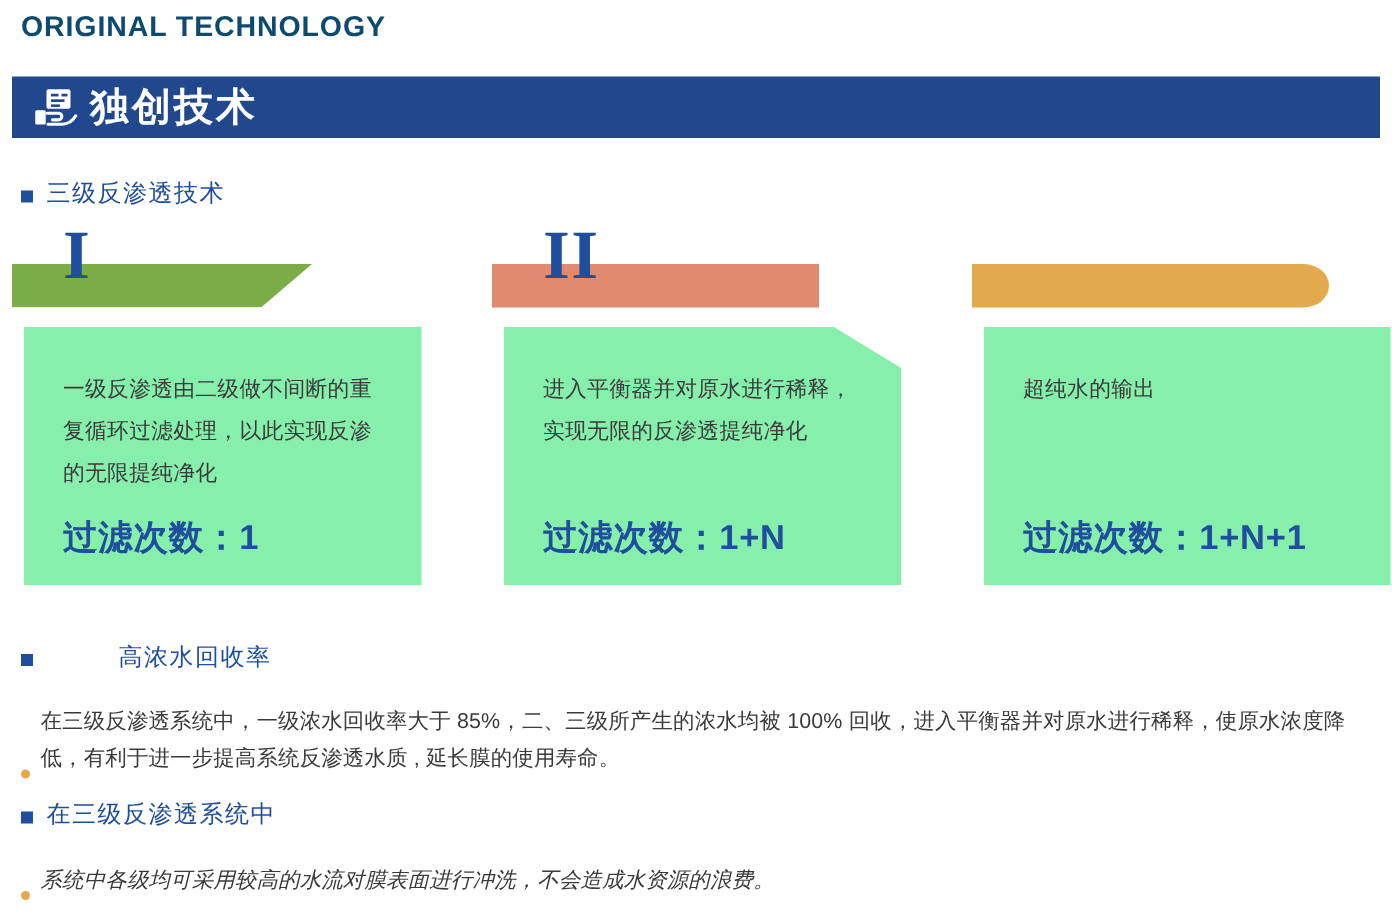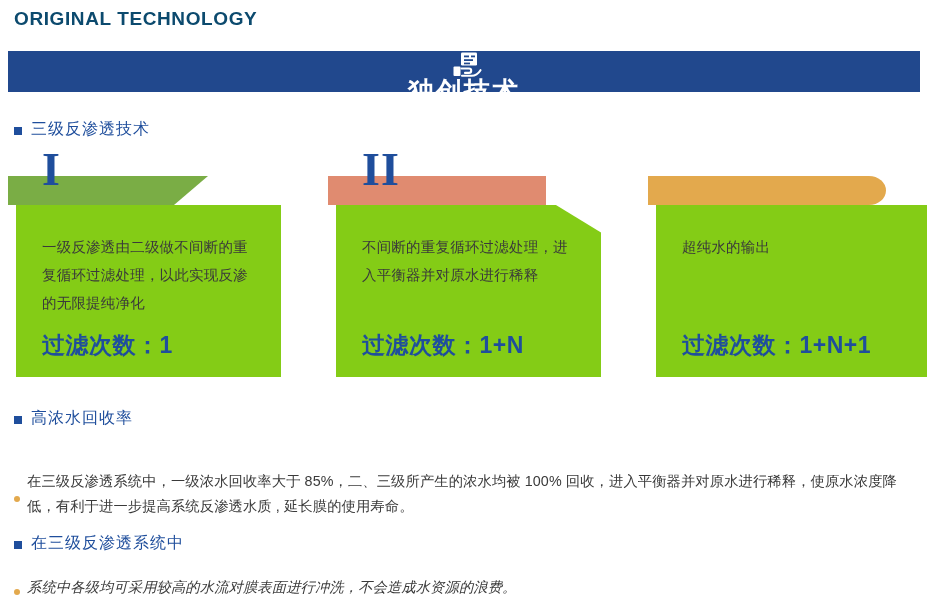--- a/index.html
+++ b/index.html
@@ -16,21 +16,21 @@
     position:absolute; left:14px; top:8px;
     font-size:19px; font-weight:bold; letter-spacing:.6px;
     color:#0c4a6e;
   }
 
   
   .banner {
     position:absolute; left:8px; top:51px;
     width:912px; height:41px;
     background:#21488D;
-    display:flex; align-items:center;flex-direction:column;
+    display:flex; align-items:center;
   }
   .banner-icon {
     width:34px; height:30px; margin-left:12px; margin-right:6px;
     display:flex; align-items:center; justify-content:center;
   }
   .banner-title {
     color:#ffffff; font-size:26px; font-weight:bold;
     letter-spacing:2px; line-height:1;
     position:relative; top:-1px;
   }
@@ -60,42 +60,42 @@
     border-top-right-radius:34px 29px;
     border-bottom-right-radius:34px 29px;
   }
   .numeral {
     position:absolute; left:34px; top:-3px;
     font-family:"Liberation Serif","DejaVu Serif",serif;
     font-size:46px; font-weight:bold; color:#1F4E9C;
     line-height:1; letter-spacing:1px; z-index:3;
   }
   .card-body {
-    position:absolute; top:55px; left:8px;
-    background:#84cc16;
+    position:absolute; top:68px; left:8px;
+    background:#86efac;
   }
   .body-1 { width:265px; height:172px; }
   .body-2 { width:265px; height:172px;
     clip-path:polygon(0 0, 83% 0, 100% 16%, 100% 100%, 0 100%); }
   .body-3 { width:271px; height:172px; }
   .card-desc {
     position:absolute; left:26px; top:28px; right:22px;
     font-size:14.5px; line-height:28px; color:#3a3a3a;
     letter-spacing:.2px;
   }
   .card-count {
     position:absolute; left:26px; bottom:16px;
     font-size:23px; font-weight:bold; color:#1F4E9C;
     letter-spacing:.5px; white-space:nowrap;text-align:right;
   }
 
   
   .para {
     position:absolute;
-    display:flex; align-items:center;
+    display:flex; align-items:flex-end;
     font-size:14.3px; line-height:25px; color:#3a3a3a;
     letter-spacing:.1px;
   }
   .para .dot {
     width:6px; height:6px; border-radius:50%;
     background:#E3A94D; flex:0 0 6px;
     margin-right:7px; margin-top:9px;
   }
   .para .ptext { flex:1; }
 </style>
@@ -133,34 +133,34 @@
     <div class="card-body body-1">
       <div class="card-desc">一级反渗透由二级做不间断的重复循环过滤处理，以此实现反渗的无限提纯净化</div>
       <div class="card-count">过滤次数：1</div>
     </div>
   </div>
 
   <div class="card" style="left:328px; top:150px; width:280px; height:232px;">
     <div class="ribbon ribbon-2"></div>
     <div class="numeral">II</div>
     <div class="card-body body-2">
-      <div class="card-desc">不间断的重复循环过滤处理，进入平衡器并对原水进行稀释</div>
+      <div class="card-desc">进入平衡器并对原水进行稀释，实现无限的反渗透提纯净化</div>
       <div class="card-count">过滤次数：1+N</div>
     </div>
   </div>
 
   <div class="card" style="left:648px; top:150px; width:280px; height:232px;">
     <div class="ribbon ribbon-3"></div>
     <div class="card-body body-3">
       <div class="card-desc">超纯水的输出</div>
       <div class="card-count">过滤次数：1+N+1</div>
     </div>
   </div>
 
-  <div class="sec-head" style="left:14px; top:408px;">
+  <div class="sec-head" style="left:14px; top:428px;gap:48px;">
     <span class="sq"></span>
     <span>高浓水回收率</span>
   </div>
 
   <div class="para" style="left:14px; top:469px; width:903px;">
     <span class="dot"></span>
     <span class="ptext">在三级反渗透系统中，一级浓水回收率大于 85%，二、三级所产生的浓水均被 100% 回收，进入平衡器并对原水进行稀释，使原水浓度降低，有利于进一步提高系统反渗透水质 , 延长膜的使用寿命。</span>
   </div>
 
   <div class="sec-head" style="left:14px; top:533px;">

